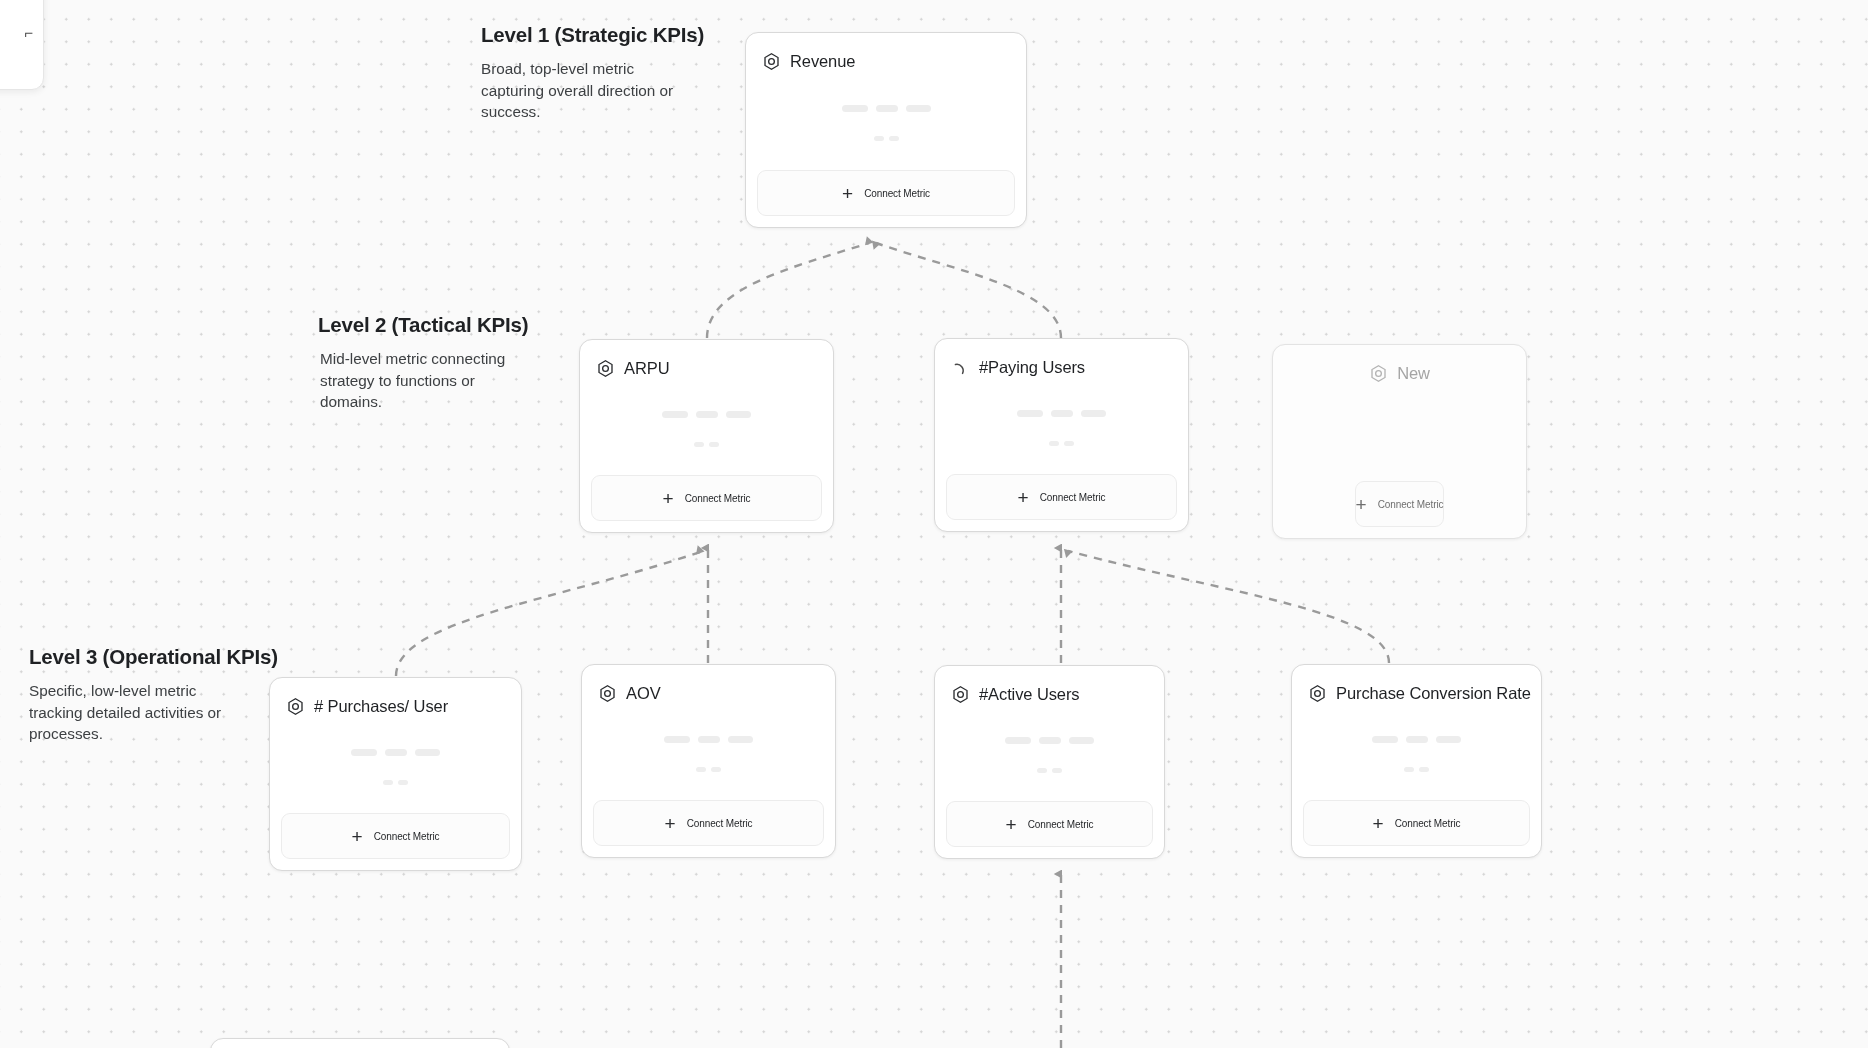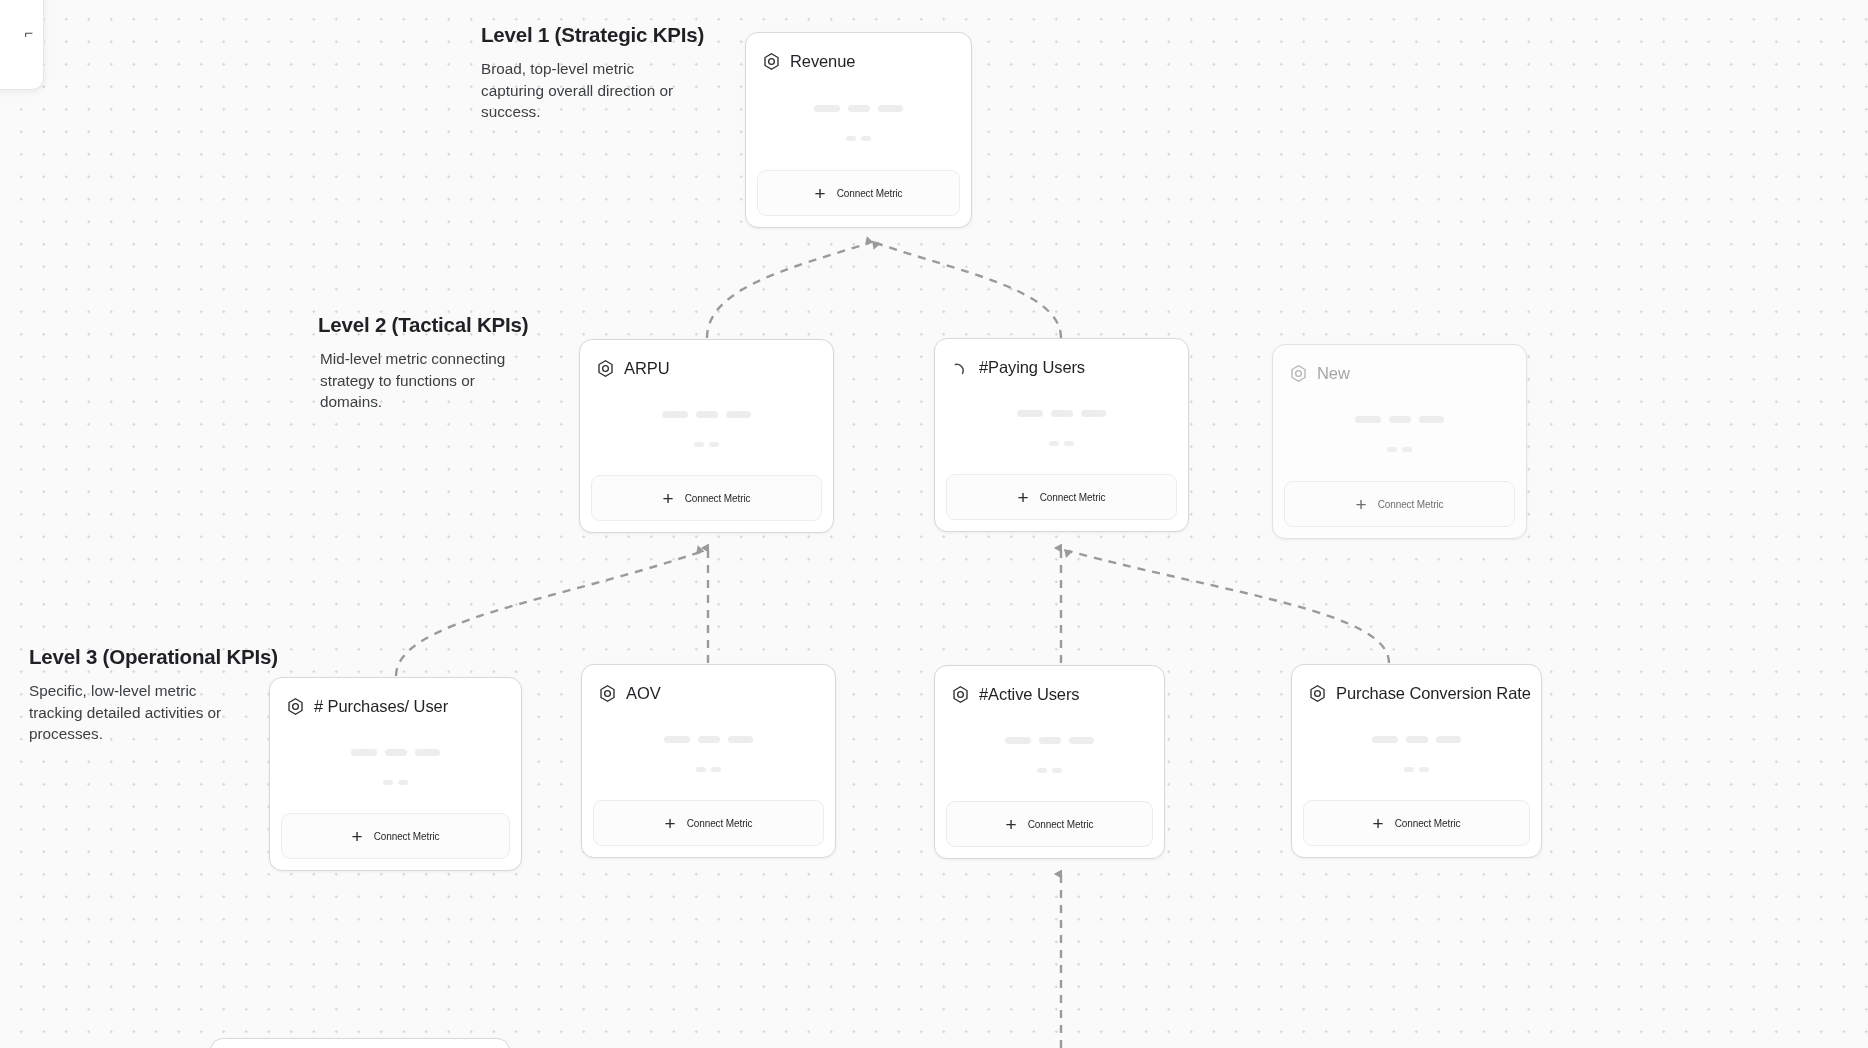--- a/index.html
+++ b/index.html
@@ -86,20 +86,21 @@
     border-radius: 13px;
     box-shadow: 0 1px 3px rgba(0,0,0,0.06);
     display: flex;
     flex-direction: column;
     z-index: 4;
     overflow: hidden;
   }
   .metric-card.muted {
     background: #fdfdfd;
     border-color: #e3e3e3;
+    align-items: center;
   }
 
   .card-header {
     display: flex;
     align-items: center;
     gap: 9px;
     padding: 15px 16px 0 16px;
     height: 42px;
     flex: 0 0 auto;
   }
@@ -210,21 +211,21 @@
   <div class="level-label" id="level-2-label">
     <div class="level-title">Level 2 (Tactical KPIs)</div>
     <div class="level-desc">Mid-level metric connecting strategy to functions or domains.</div>
   </div>
 
   <div class="level-label" id="level-3-label">
     <div class="level-title">Level 3 (Operational KPIs)</div>
     <div class="level-desc">Specific, low-level metric tracking detailed activities or processes.</div>
   </div>
 
-  <div class="metric-card" style="left:745px; top:32px; width:227px; height:196px;">
+  <div class="metric-card" style="left:745px; top:32px; width:282px; height:196px;">
     <div class="card-header">
       <svg class="hex-icon" viewBox="0 0 24 24">
         <path d="M12 2.2 20.2 7 20.2 17 12 21.8 3.8 17 3.8 7 Z" fill="none" stroke="#2b2d30" stroke-width="1.7"></path>
         <circle cx="12" cy="12" r="3.6" fill="none" stroke="#2b2d30" stroke-width="1.7"></circle>
       </svg>
       <span class="card-title">Revenue</span>
     </div>
     <div class="card-body">
       <div class="skel-row" style="top:30px;">
         <span class="skel w1"></span>

